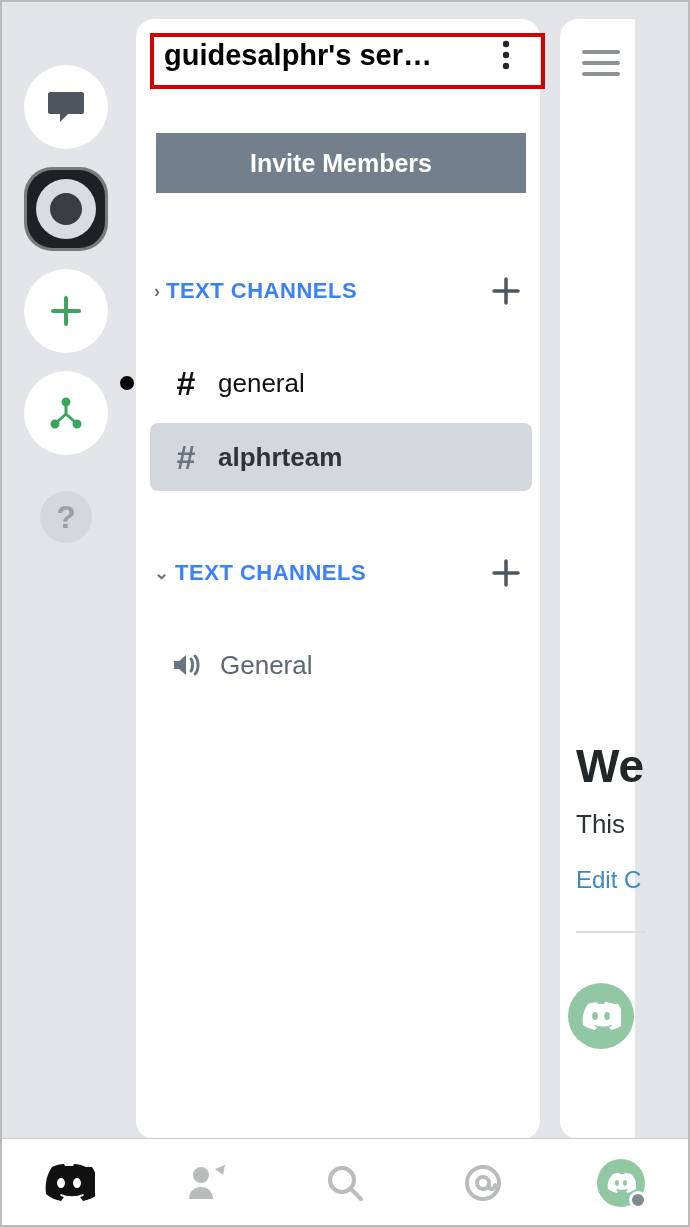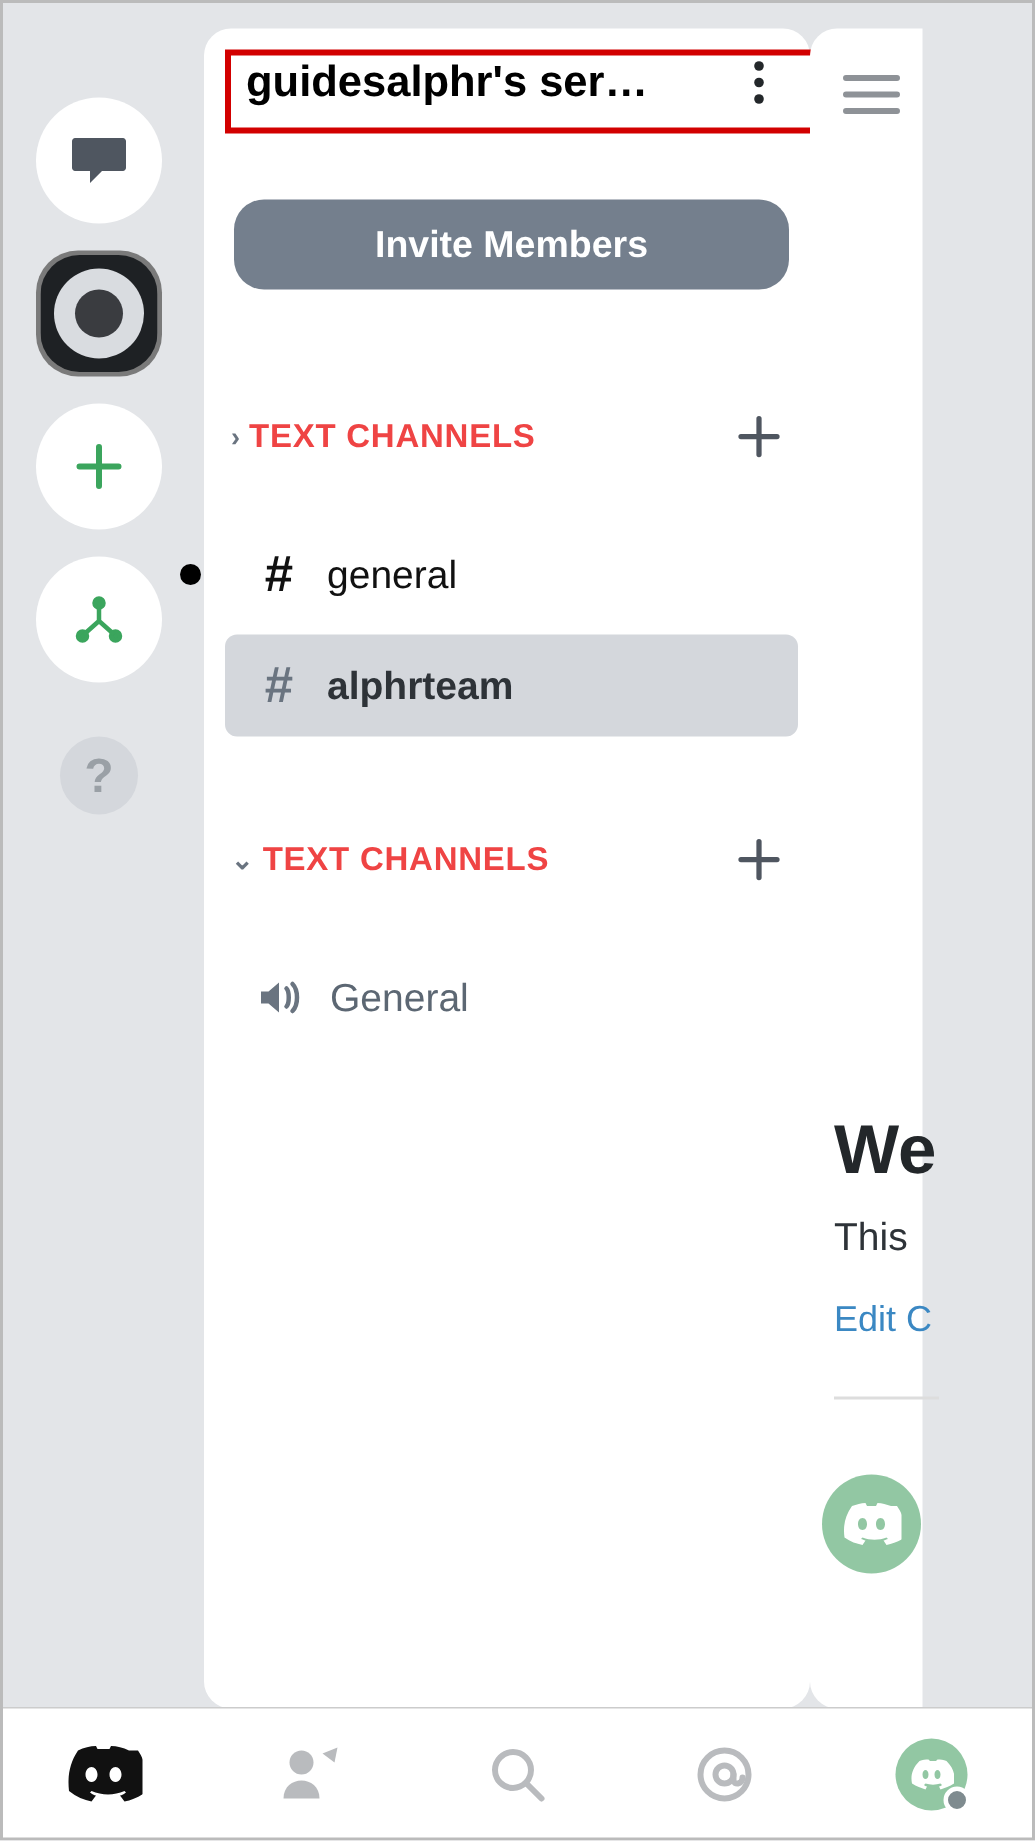--- a/index.html
+++ b/index.html
@@ -16,45 +16,45 @@
   .server-selected::before { content:""; position:absolute; left:-24px; top:50%; transform:translateY(-50%); width:10px; height:44px; border-radius:0 6px 6px 0; background:#23272A; display:none;}
   .svg-icon { display:block; }
 
   
   .channel-panel { width: 404px; background:#fff; border-radius:18px; margin-left:4px; padding: 0 8px 0 14px; position:relative; }
   .server-header { display:flex; align-items:center; justify-content:space-between; padding: 18px 8px 20px 14px; }
   .server-name { font-size:29px; font-weight:700; color:#000; white-space:nowrap; overflow:hidden; text-overflow:ellipsis; max-width: 320px;}
   .red-box { position:absolute; border:4px solid #d20000; left:14px; top:14px; width:395px; height:56px; pointer-events:none;}
   .kebab { width:36px; height:36px; display:flex; align-items:center; justify-content:center; }
 
-  .invite-btn { margin: 40px 6px 0 6px; height:60px; background:#747F8D; color:#fff; border:none; border-radius:20px; font-size:25px; font-weight:600; display:flex; align-items:center; justify-content:center; width: calc(100% - 12px);}
+  .invite-btn { margin: 40px 6px 0 6px; height:60px; background:#747F8D; color:#fff; border:none; border-radius:0; font-size:25px; font-weight:600; display:flex; align-items:center; justify-content:center; width: calc(100% - 12px);}
 
   .section-header { display:flex; align-items:center; justify-content:space-between; margin-top:78px; padding:0 6px 0 4px;}
   .section-header.voice { margin-top:62px;}
   .section-title-wrap { display:flex; align-items:center; gap:6px; }
-  .section-title { font-size:22px; font-weight:700; color:#ef4444; letter-spacing:0.5px;}
+  .section-title { font-size:22px; font-weight:700; color:#3b82f6; letter-spacing:0.5px;}
   .section-chevron { color:#6A7480; font-size:18px; font-weight:700;}
   .add-btn { width:40px; height:40px; display:flex; align-items:center; justify-content:center; color:#4F5660; }
 
   .channel-list { margin-top:38px; display:flex; flex-direction:column; gap:6px; position:relative;}
   .channel-item { display:flex; align-items:center; gap:18px; height:68px; border-radius:8px; padding:0 0 0 22px; position:relative; }
   .channel-item.active .hash { color:#111; }
   .channel-item.active .chan-label { color:#111; font-weight:500; }
   .channel-item.selected { background:#D4D7DC; }
   .channel-item .unread-dot { position:absolute; left:-30px; top:50%; transform:translateY(-50%); width:14px; height:14px; background:#000; border-radius:50%; }
   .hash { font-size:34px; font-weight:600; color:#6A7480; width:28px; text-align:center;}
   .chan-label { font-size:26px; color:#2e3338; font-weight:700; }
   .channel-item.selected .hash { color:#6A7480; }
   .channel-item.selected .chan-label { color:#2e3338; }
 
   .voice-item { display:flex; align-items:center; gap:18px; height:68px; padding:0 0 0 20px; margin-top:38px;}
   .voice-label { font-size:26px; color:#5C6773; font-weight:500;}
 
   
-  .right-peek { width:75px; height:100%; background:#fff; border-radius:18px 0 0 18px; position:relative; padding-top:30px;text-decoration:underline; }
+  .right-peek { margin-left:20px; width:75px; height:100%; background:#fff; border-radius:18px 0 0 18px; position:relative; padding-top:30px;text-decoration:underline; }
   .hamburger { position:absolute; top:30px; left:22px; }
   .peek-text { position:absolute; top:720px; left:16px; width:100px; }
   .peek-we { font-size:46px; font-weight:700; color:#23272A; white-space:nowrap; }
   .peek-this { font-size:26px; color:#2e3338; margin-top:16px; white-space:nowrap;}
   .peek-edit { font-size:24px; color:#3B88C3; margin-top:26px; white-space:nowrap;}
   .peek-hr { position:absolute; top:912px; left:16px; width:70px; height:2px; background:#ddd;}
   .peek-avatar { position:absolute; top:964px; left:8px; width:66px; height:66px; border-radius:33px; background:#92C7A3; display:flex; align-items:center; justify-content:center;}
 
   
   .tabbar { position:absolute; bottom:0; left:0; right:0; height:89px; background:#fff; display:flex; align-items:center; justify-content:space-around; border-top:1px solid #ccc;}

